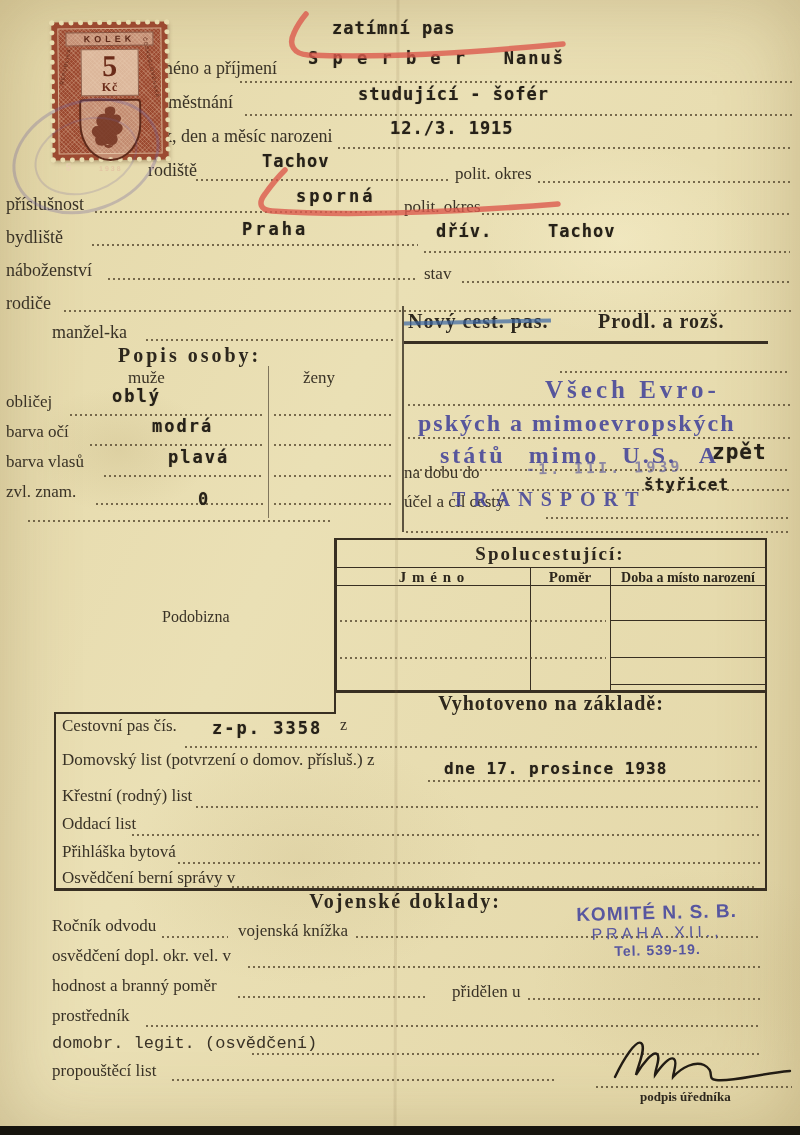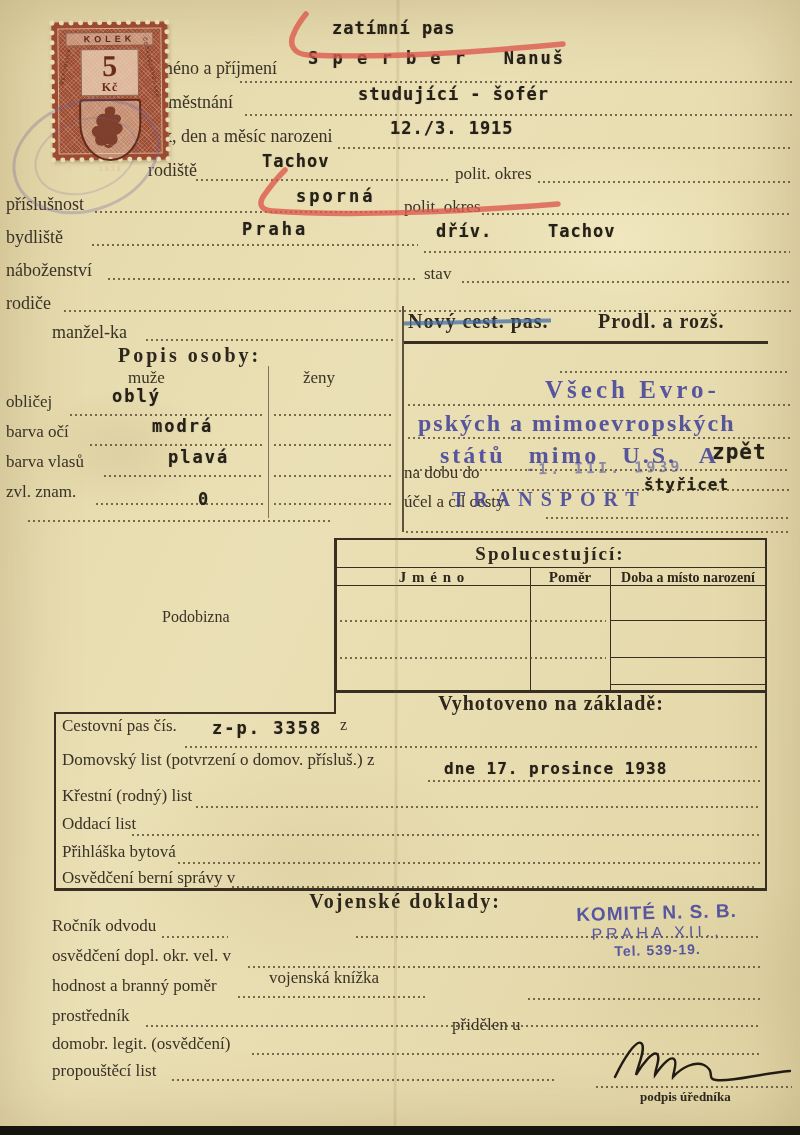--- a/index.html
+++ b/index.html
@@ -208,26 +208,26 @@
   <span class="lbl" style="left:62px;top:750px;">Domovský list (potvrzení o domov. přísluš.) z</span>
   <span class="typed" style="left:444px;top:759px;font-size:16px;">dne 17. prosince 1938</span>
   <span class="lbl" style="left:62px;top:786px;">Křestní (rodný) list</span>
   <span class="lbl" style="left:62px;top:814px;">Oddací list</span>
   <span class="lbl" style="left:62px;top:842px;">Přihláška bytová</span>
   <span class="lbl" style="left:62px;top:868px;">Osvědčení berní správy v</span>
 
   
   <span class="bhead" style="left:240px;top:890px;width:330px;text-align:center;font-size:20px;">Vojenské doklady:</span>
   <span class="lbl" style="left:52px;top:916px;">Ročník odvodu</span>
-  <span class="lbl" style="left:238px;top:968px;margin-left:31px;">vojenská knížka</span>
+  <span class="lbl" style="left:238px;top:921px;">vojenská knížka</span>
   <span class="lbl" style="left:52px;top:946px;">osvědčení dopl. okr. vel. v</span>
   <span class="lbl" style="left:52px;top:976px;">hodnost a branný poměr</span>
-  <span class="lbl" style="left:452px;top:982px;margin-top:33px;">přidělen u</span>
+  <span class="lbl" style="left:452px;top:982px;">přidělen u</span>
   <span class="lbl" style="left:52px;top:1006px;">prostředník</span>
-  <span class="lbl" style="left:52px;top:1034px;">domobr. legit. (osvědčení)</span>
+  <span class="lbl" style="left:52px;top:1034px;font-family:Liberation Mono, monospace;">domobr. legit. (osvědčení)</span>
   <span class="lbl" style="left:52px;top:1061px;">propouštěcí list</span>
   <span class="bhead" style="left:640px;top:1089px;font-size:13px;letter-spacing:0;">podpis úředníka</span>
 
   
   <div class="komitet">
     <div class="l1">KOMITÉ N. S. B.</div>
     <div class="l2">PRAHA XII.,</div>
     <div class="l3">Tel. 539-19.</div>
   </div>
 

